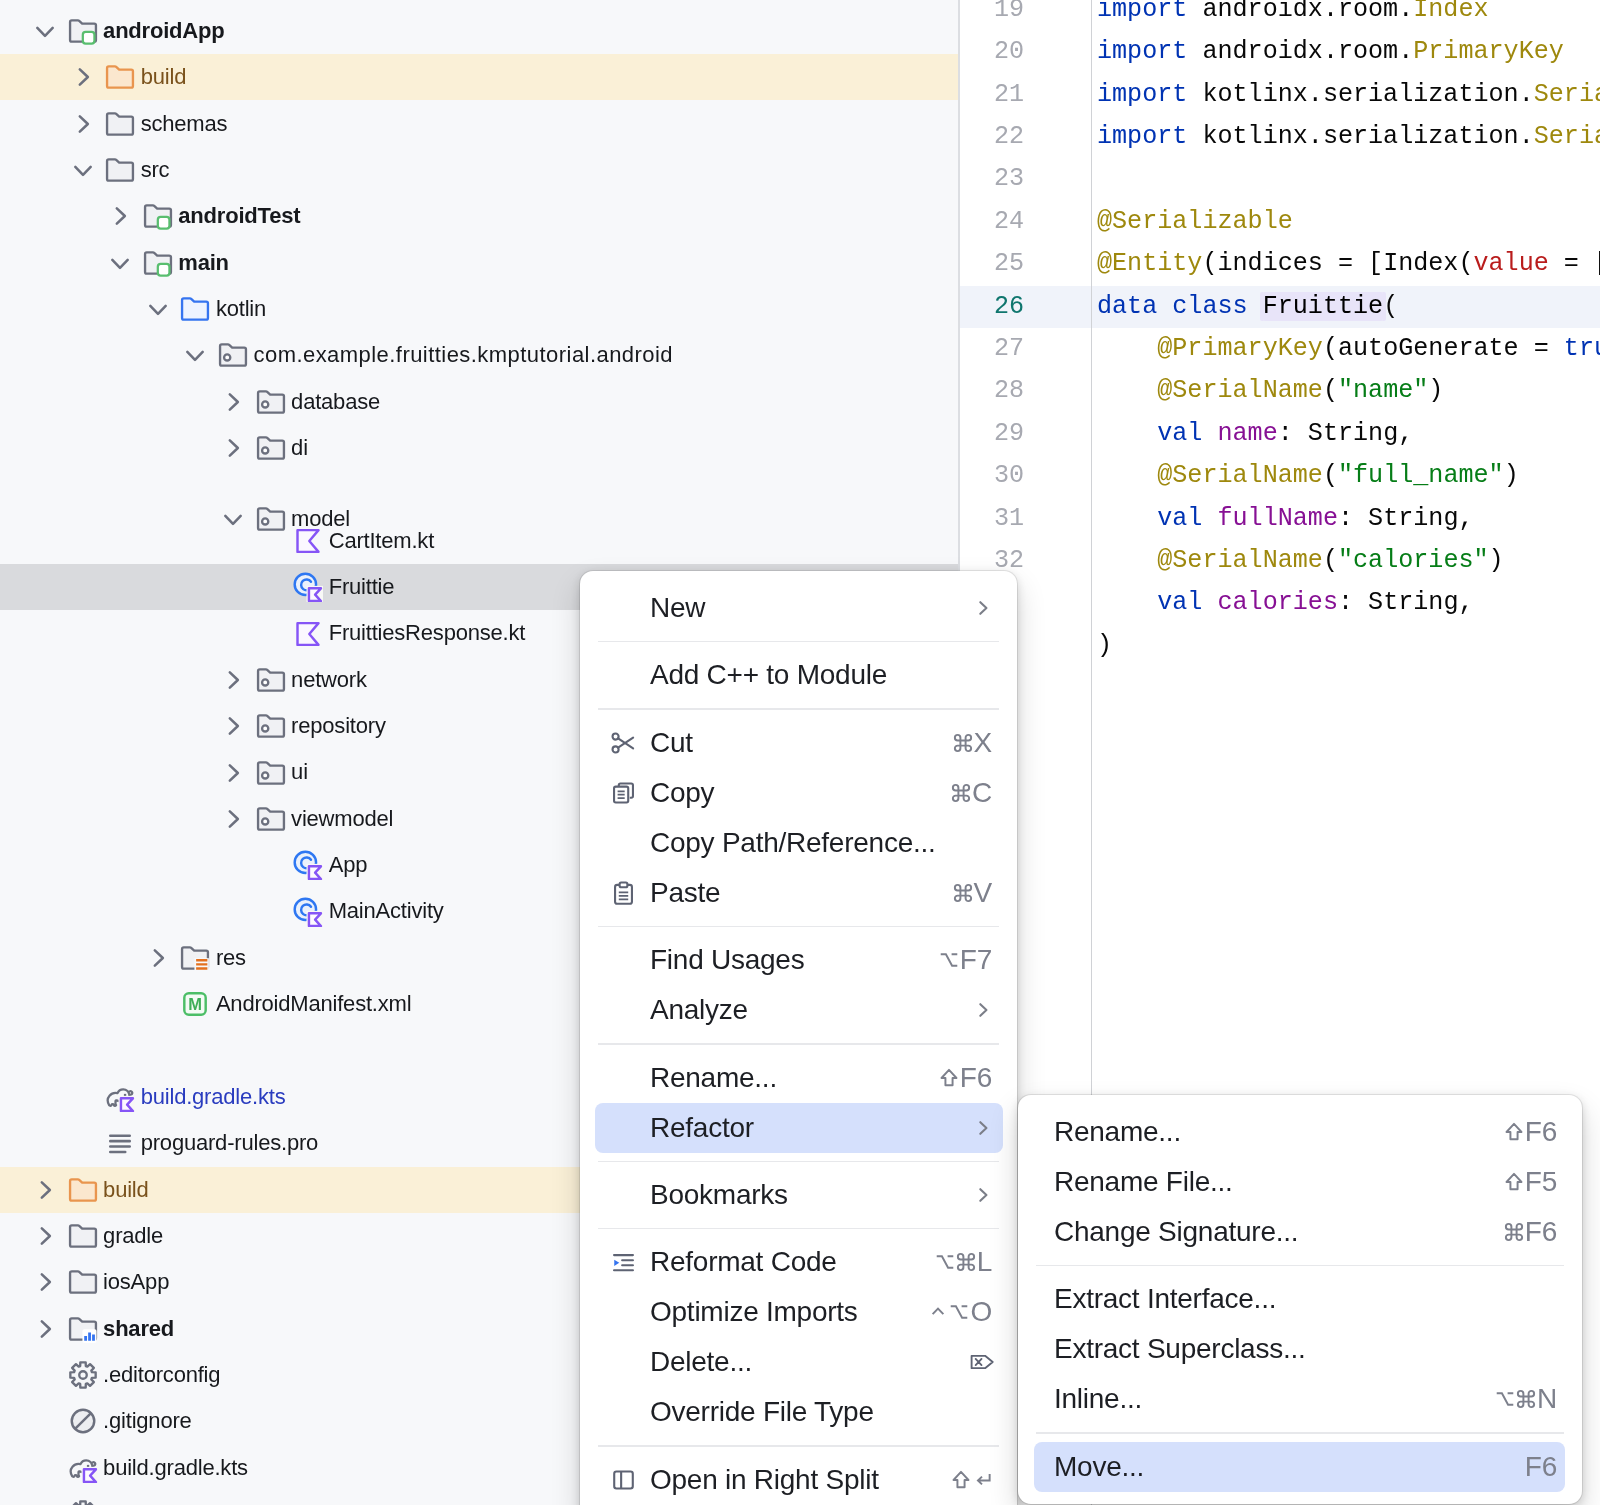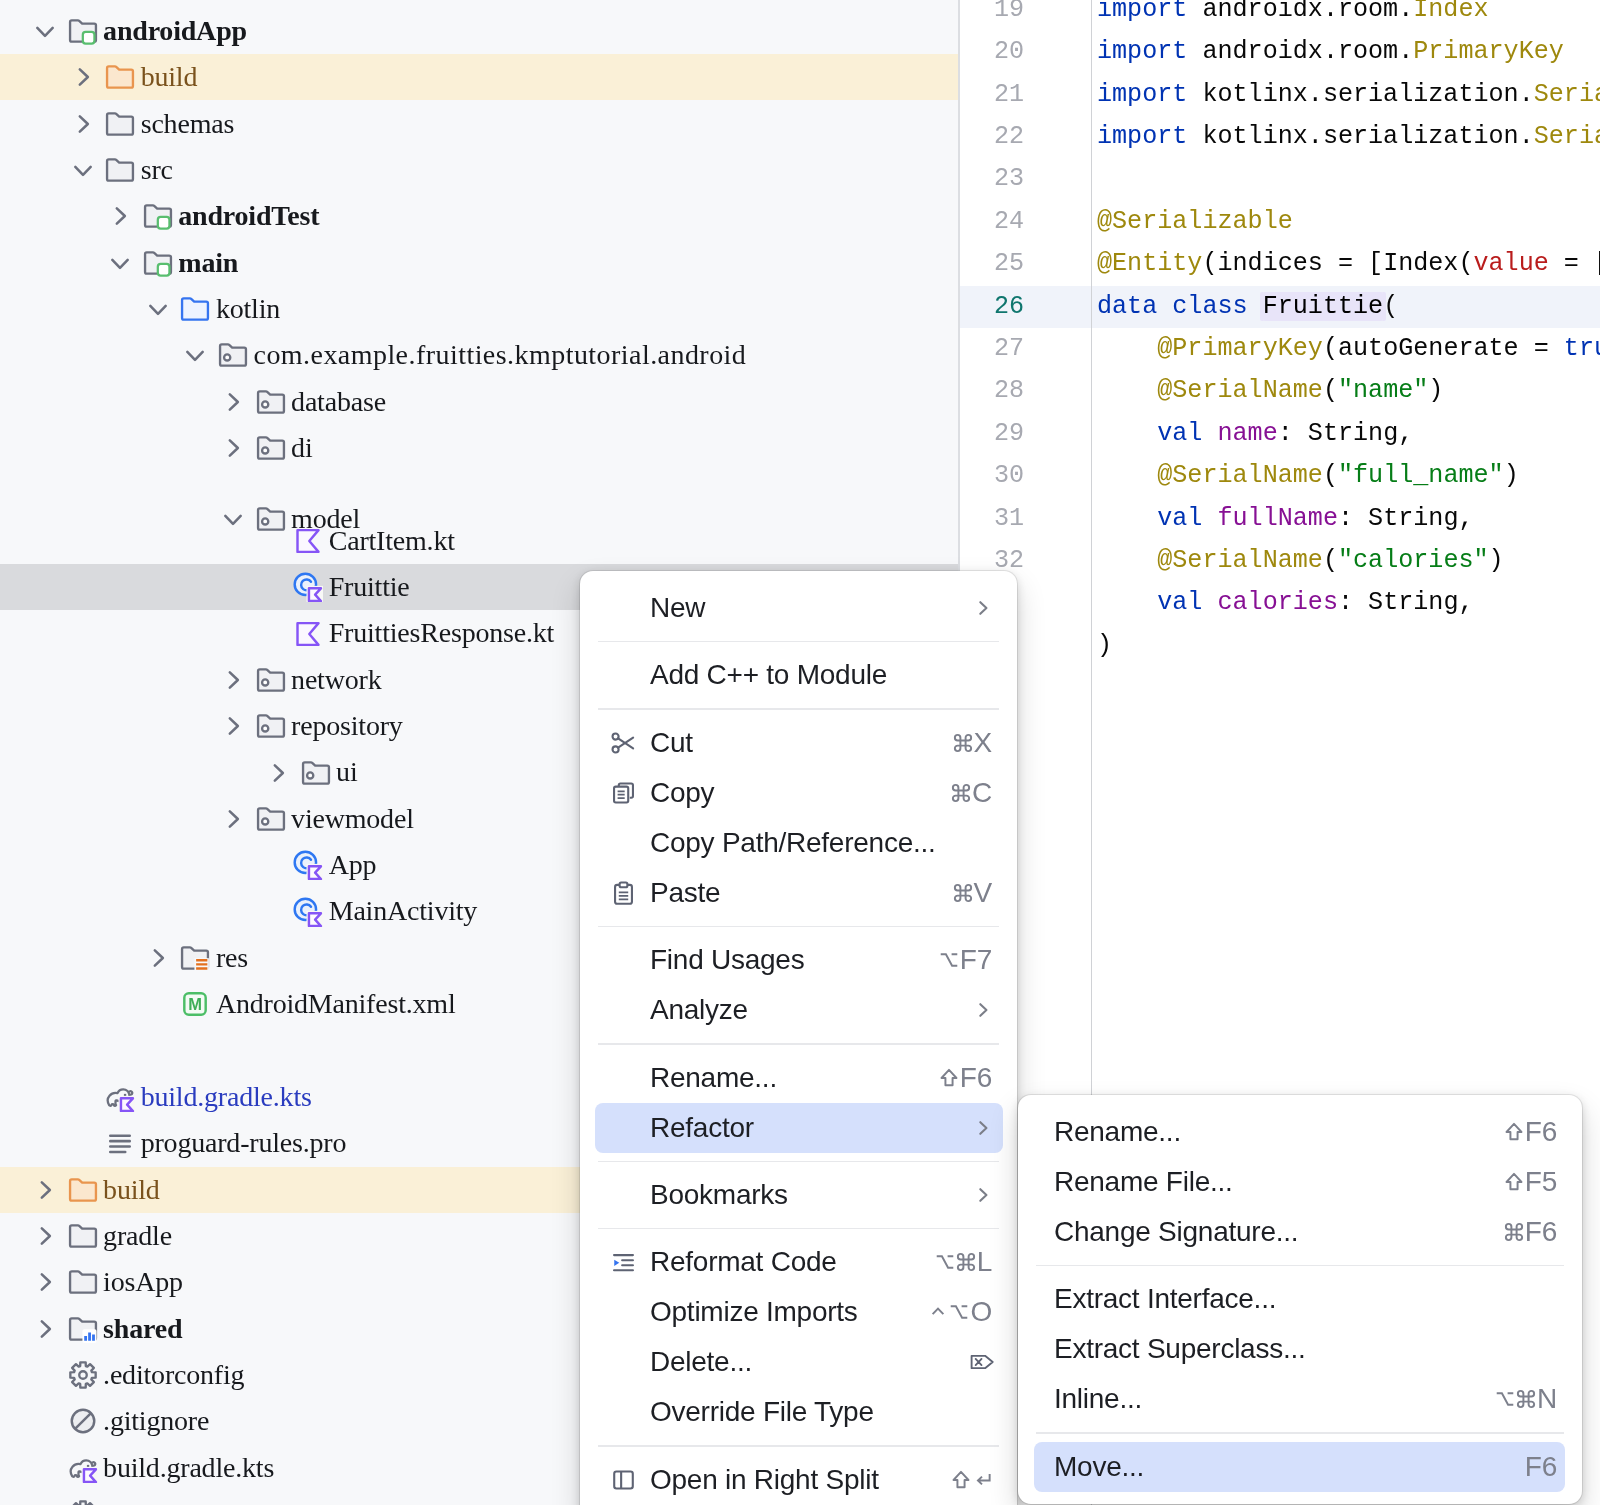--- a/index.html
+++ b/index.html
@@ -1,22 +1,22 @@
 <!DOCTYPE html>
 <html><head><meta charset="utf-8"><style>
 * { margin:0; padding:0; box-sizing:border-box; }
 html,body { width:1600px; height:1505px; overflow:hidden; background:#fff;
   font-family:"Liberation Sans", sans-serif; }
 #stage { position:relative; width:1600px; height:1505px; }
 #tree { position:absolute; left:0; top:0; width:958px; height:1505px; background:#F7F8FA; }
 #pborder { position:absolute; left:958px; top:0; width:2px; height:1505px; background:#DCDEE2; }
 .trow { position:absolute; left:0; width:958px; height:46.35px; }
 .ti { position:absolute; top:50%; transform:translateY(-50%); line-height:0; }
-.tl { position:absolute; top:0; height:46.35px; line-height:46.35px; font-size:28px;
-   color:#17191D; letter-spacing:-0.2px; white-space:pre;font-family:Liberation Serif, serif; }
+.tl { position:absolute; top:0; height:46.35px; line-height:46.35px; font-size:22px;
+   color:#17191D; letter-spacing:-0.2px; white-space:pre; }
 #editor { position:absolute; left:960px; top:0; width:640px; height:1505px; background:#fff; overflow:hidden; }
 .lnum { position:absolute; left:0; width:64px; height:42.4px; line-height:42.4px;
    text-align:right; font-family:"Liberation Mono", monospace; font-size:25.1px; }
 .cline { position:absolute; left:137px; height:42.4px; line-height:42.4px;
    font-family:"Liberation Mono", monospace; font-size:25.1px; color:#000; white-space:pre; }
 .c-kw { color:#0033B3; } .c-an { color:#9E880D; } .c-pl { color:#080808; }
 .c-st { color:#067D17; } .c-pr { color:#871094; } .c-na { color:#b91c1c; }
 .hl { background:#E8E4F9; border-radius:2px; box-shadow:-3px 0 0 #E8E4F9, 3px 0 0 #E8E4F9; }
 .menu { position:absolute; background:#fff; border-radius:13px; padding:12px 0;
    box-shadow:0 0 0 1px rgba(0,0,0,0.085), 0 3px 10px rgba(0,0,0,0.16), 0 14px 30px rgba(0,0,0,0.16); }
@@ -176,21 +176,21 @@
       <div class="trow" style="top:703.05px;">
         <span class="ti" style="left:218.0px"><svg width="30" height="30" viewBox="0 0 16 16" fill="none">
             <path d="M6.3 3.9L10.6 8l-4.3 4.1" stroke="#6C707E" stroke-width="1.35" fill="none" stroke-linecap="round" stroke-linejoin="round"></path>
           </svg></span>
         <span class="ti" style="left:255.6px"><svg width="30" height="30" viewBox="0 0 16 16" fill="none">
             <path d="M2 2.3h3.3c.25 0 .49.09.67.26l1.6 1.47H14c.5 0 .9.4.9.9v7.85c0 .5-.4.9-.9.9H2c-.5 0-.9-.4-.9-.9V3.2c0-.5.4-.9.9-.9z" fill="#F0F1F4" stroke="#6C707E" stroke-width="1.25" stroke-linejoin="round"></path>
             <circle cx="4.9" cy="9.3" r="1.65" fill="#fff" stroke="#6C707E" stroke-width="1.25"></circle>
           </svg></span>
         <span class="tl" style="left:291.1px"><span style="">repository</span></span>
       </div>
-      <div class="trow" style="top:749.40px;margin-left:45px;">
+      <div class="trow" style="top:749.40px;">
         <span class="ti" style="left:218.0px"><svg width="30" height="30" viewBox="0 0 16 16" fill="none">
             <path d="M6.3 3.9L10.6 8l-4.3 4.1" stroke="#6C707E" stroke-width="1.35" fill="none" stroke-linecap="round" stroke-linejoin="round"></path>
           </svg></span>
         <span class="ti" style="left:255.6px"><svg width="30" height="30" viewBox="0 0 16 16" fill="none">
             <path d="M2 2.3h3.3c.25 0 .49.09.67.26l1.6 1.47H14c.5 0 .9.4.9.9v7.85c0 .5-.4.9-.9.9H2c-.5 0-.9-.4-.9-.9V3.2c0-.5.4-.9.9-.9z" fill="#F0F1F4" stroke="#6C707E" stroke-width="1.25" stroke-linejoin="round"></path>
             <circle cx="4.9" cy="9.3" r="1.65" fill="#fff" stroke="#6C707E" stroke-width="1.25"></circle>
           </svg></span>
         <span class="tl" style="left:291.1px"><span style="">ui</span></span>
       </div>
       <div class="trow" style="top:795.75px;">

